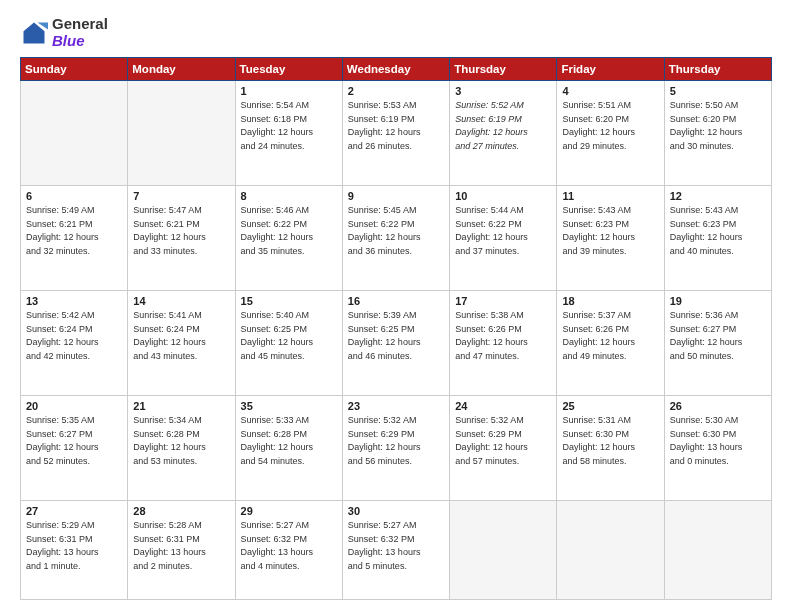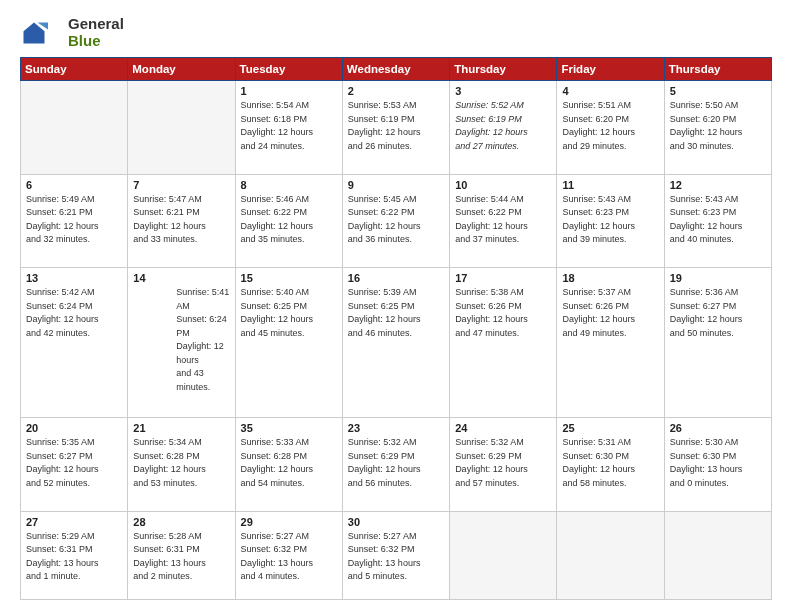--- a/index.html
+++ b/index.html
@@ -19,36 +19,37 @@
     }
     .header {
       display: flex;
       justify-content: space-between;
       align-items: flex-start;
       margin-bottom: 8px;
     }
     .logo {
       display: flex;
       align-items: center;
-      gap: 20px;
+      gap: 4px;
     }
     .logo-text {
       display: flex;
       flex-direction: column;
       line-height: 1.1;
     }
     .logo-general {
       font-size: 15px;
       font-weight: bold;
       color: #333;
     }
     .logo-blue {
       font-size: 15px;
       font-weight: bold;
-      color: #4d7c0f;
+      color: #6d28d9;
+      font-style: italic;
     }
     .logo-icon {
       width: 28px;
       height: 28px;
     }
     .title-block {
       text-align: right;
     }
     .month-title {
       font-size: 32px;
@@ -231,21 +232,21 @@
         <tr class="week-row">
           <td>
             <span class="day-num">13</span>
             <div class="day-info" style="white-space: pre-line;">Sunrise: 5:42 AM
 Sunset: 6:24 PM
 Daylight: 12 hours
 and 42 minutes.</div>
           </td>
           <td>
             <span class="day-num">14</span>
-            <div class="day-info" style="white-space: pre-line; margin-left: 43px;">Sunrise: 5:41 AM
+            <div class="day-info" style="white-space: pre-line;">Sunrise: 5:41 AM
 Sunset: 6:24 PM
 Daylight: 12 hours
 and 43 minutes.</div>
           </td>
           <td>
             <span class="day-num">15</span>
             <div class="day-info" style="white-space: pre-line;">Sunrise: 5:40 AM
 Sunset: 6:25 PM
 Daylight: 12 hours
 and 45 minutes.</div>

